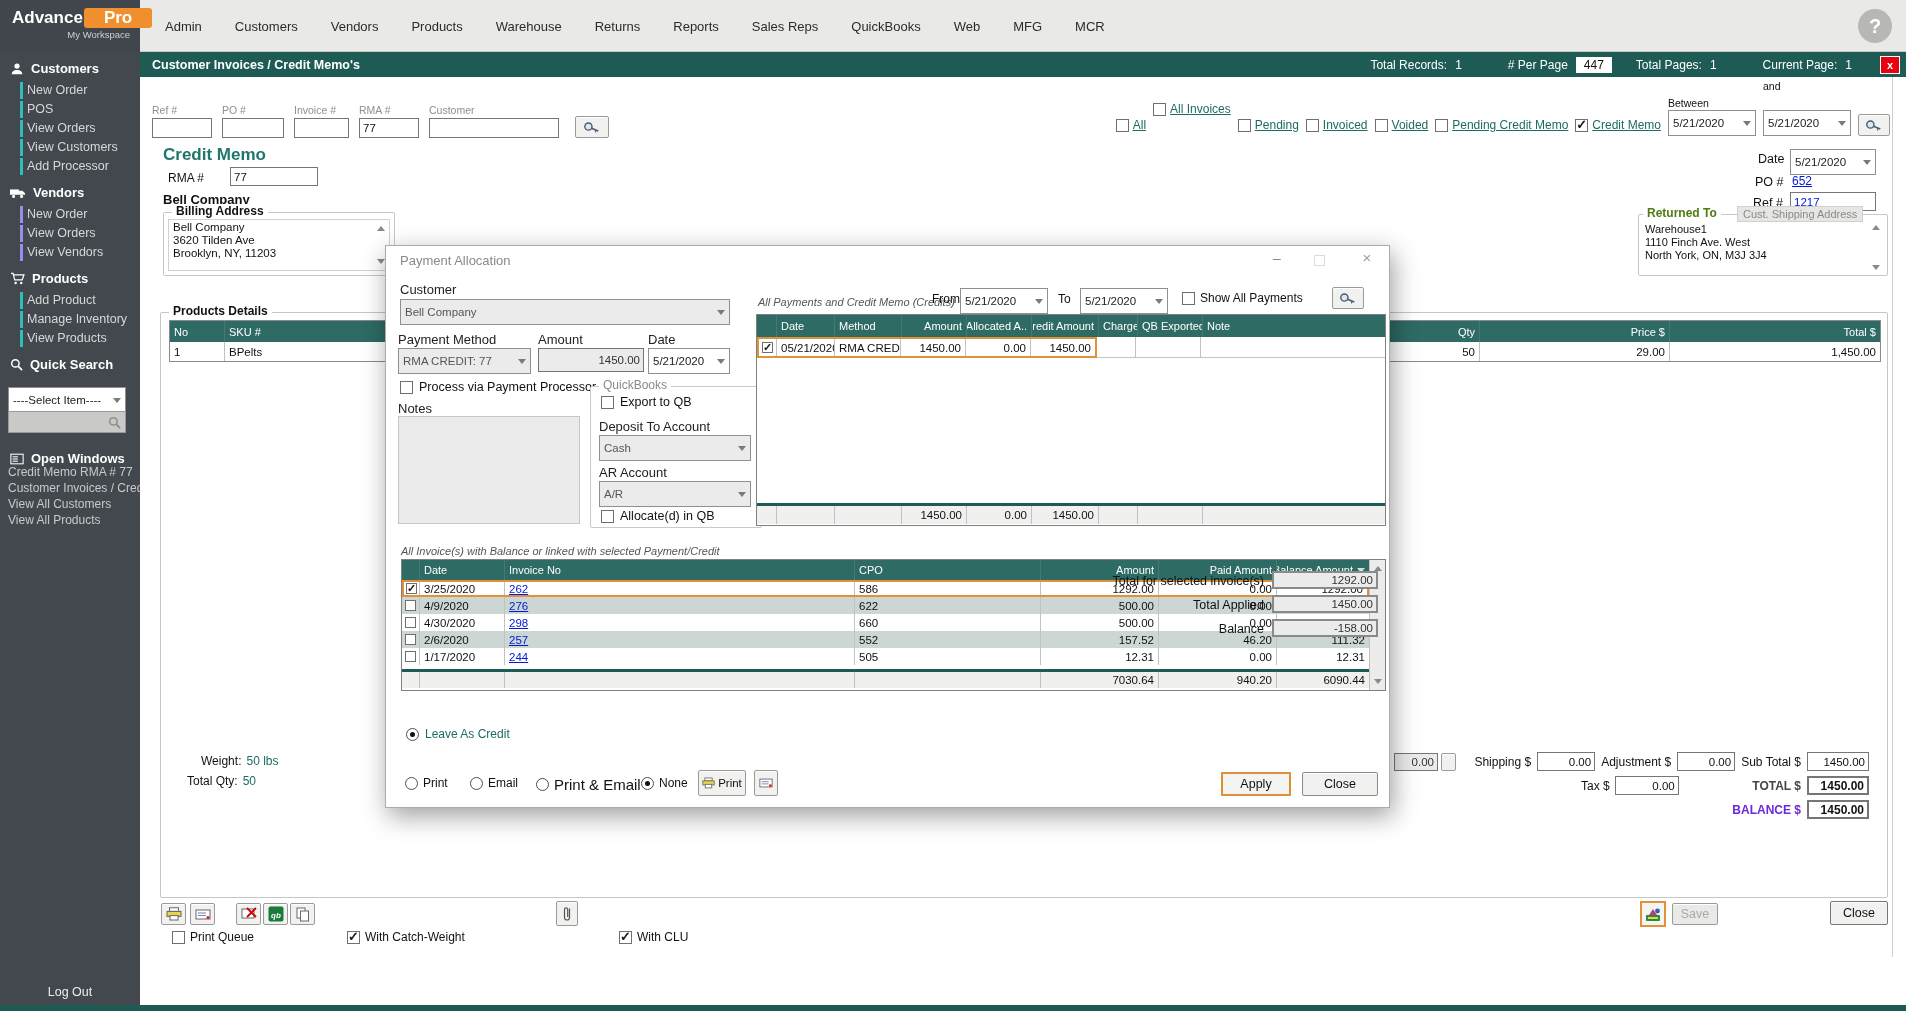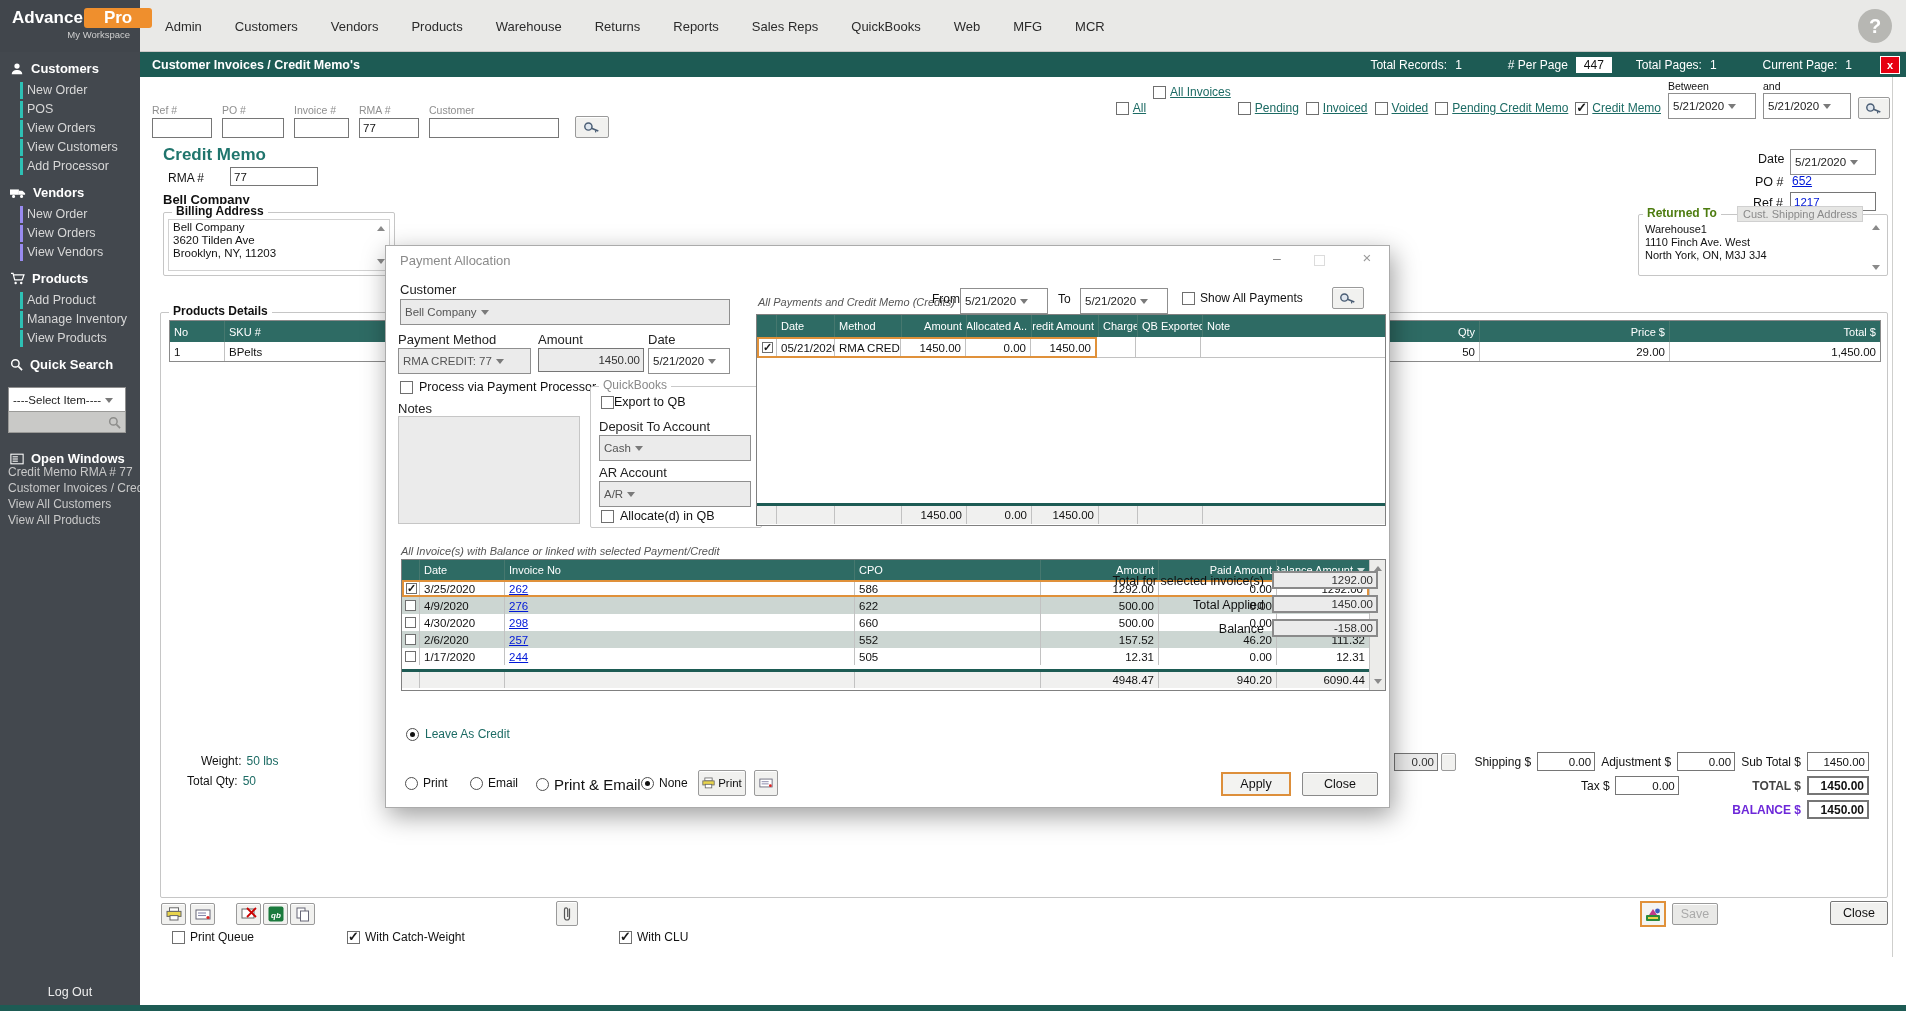--- a/index.html
+++ b/index.html
@@ -11,21 +11,21 @@
 .r{justify-content:flex-end;text-align:right}
 .b{font-weight:700}
 .i{font-style:italic}
 
 .cb{display:inline-block;width:13px;height:13px;background:#fff;border:1px solid #6f6f6f;position:relative;flex:none}
 .cb.on::after{content:"\2713";position:absolute;left:0px;top:-3px;font-size:13px;font-weight:700;color:#1a1a1a}
 .cb.sm{width:11px;height:11px}
 .cb.sm.on::after{font-size:11px;top:-2px}
 .rd{display:inline-block;width:13px;height:13px;border:1px solid #4f4f4f;border-radius:50%;background:#fff;position:relative;flex:none}
 .rd.on::after{content:"";position:absolute;left:3px;top:3px;width:5px;height:5px;background:#111;border-radius:50%}
-.sel{background:#fff;border:1px solid #8f8f8f;display:flex;align-items:center;padding:12px 4px;font-size:11.5px;color:#222}
+.sel{background:#fff;border:1px solid #8f8f8f;display:flex;align-items:center;justify-content:space-between;padding:12px 4px;font-size:11.5px;color:#222}
 .sel.dis{background:#ebebeb;color:#555}
 .arr{width:0;height:0;border-left:4px solid transparent;border-right:4px solid transparent;border-top:5px solid #7a7a7a;flex:none;margin-left:4px}
 .inp{background:#fff;border:1px solid #767676;font-size:11.5px;display:flex;align-items:center;padding:0 3px;color:#111}
 .inp.dis{background:#ebebeb;color:#333}
 .bbtn{background:#f1f1ef;border:1px solid #9a9a9a;border-radius:2px;display:flex;align-items:center;justify-content:center;box-shadow:inset 0 1px 0 #fff;cursor:pointer}
 .link{color:#1c6b64;text-decoration:underline;cursor:pointer}
 .bluelink{color:#0018d8;text-decoration:underline;cursor:pointer}
 .tealtxt{color:#1c6b64}
 .lbl{font-size:12px;color:#111}
 .tri-u{width:0;height:0;border-left:4px solid transparent;border-right:4px solid transparent;border-bottom:5px solid #8a8a8a}
@@ -231,21 +231,21 @@
         <span class="cb on"></span>
         <span class="link" style="font-size:12px">Credit Memo</span>
       </div>
     <div class="col" style="gap:1px">
       <span style="font-size:10.5px">Between</span>
       <div class="sel" style="width:88px;height:20px">
           <span>5/21/2020</span>
           <span class="arr"></span>
         </div>
     </div>
-    <div class="col" style="gap:1px">
+    <div class="col" style="gap:18px">
       <span style="font-size:10.5px">and</span>
       <div class="sel" style="width:88px;height:20px">
           <span>5/21/2020</span>
           <span class="arr"></span>
         </div>
     </div>
     <div class="bbtn" style="width:32px;height:22px">
       <span>
           <svg width="18" height="12" viewBox="0 0 20 13">
             <circle cx="6" cy="6" r="4" stroke="#4a5d74" stroke-width="1.6" fill="#dfe6ee"></circle>
@@ -494,21 +494,21 @@
     <div class="abs flex" style="left:14px;top:134px;gap:6px">
         <span class="cb"></span>
         <span style="font-size:12.5px">Process via Payment Processor</span>
       </div>
 
     <div class="abs dlbl" style="left:12px;top:155px">Notes</div>
     <div class="abs" style="left:12px;top:170px;width:182px;height:108px;background:#ebebeb;border:1px solid #c6c6c6"></div>
 
     <div class="fs" style="left:204px;top:140px;width:172px;height:142px;border-color:#c9c9c9">
       <span class="lg" style="font-weight:400;color:#8a8a8a">QuickBooks</span>
-      <div class="abs flex" style="left:10px;top:8px;">
+      <div class="abs flex" style="left:10px;top:8px;gap:6px">
           <span class="cb"></span>
           <span style="font-size:12.5px">Export to QB</span>
         </div>
       <div class="abs dlbl" style="left:8px;top:32px">Deposit To Account</div>
       <div class="abs sel dis" style="left:8px;top:48px;width:152px;height:22px">
           <span>Cash</span>
           <span class="arr"></span>
         </div>
       <div class="abs dlbl" style="left:8px;top:78px">AR Account</div>
       <div class="abs sel dis" style="left:8px;top:94px;width:152px;height:22px">
@@ -670,21 +670,21 @@
         <span class="bc" style="width:118px;justify-content:flex-end">12.31</span>
         <span class="bc" style="width:118px;justify-content:flex-end">0.00</span>
         <span class="bc" style="flex:1;justify-content:flex-end;border-right:none">12.31</span>
       </div>
       <div style="height:4px"></div>
       <div class="totrow" style="height:19px;margin-right:16px">
         <span class="bc" style="width:18px"></span>
         <span class="bc" style="width:85px"></span>
         <span class="bc" style="width:350px"></span>
         <span class="bc" style="width:186px"></span>
-        <span class="bc" style="width:118px;justify-content:flex-end">4948.47</span>
+        <span class="bc" style="width:118px;justify-content:flex-end">7030.64</span>
         <span class="bc" style="width:118px;justify-content:flex-end">940.20</span>
         <span class="bc" style="flex:1;justify-content:flex-end;border-right:none">6090.44</span>
       </div>
 
       <div class="abs" style="right:0;top:0;bottom:0;width:16px;background:#ececea;border-left:1px solid #c2c2c2">
         <span class="abs tri-u" style="left:4px;top:6px"></span>
         <span class="abs tri-d" style="left:4px;bottom:6px"></span>
       </div>
     </div>
 

